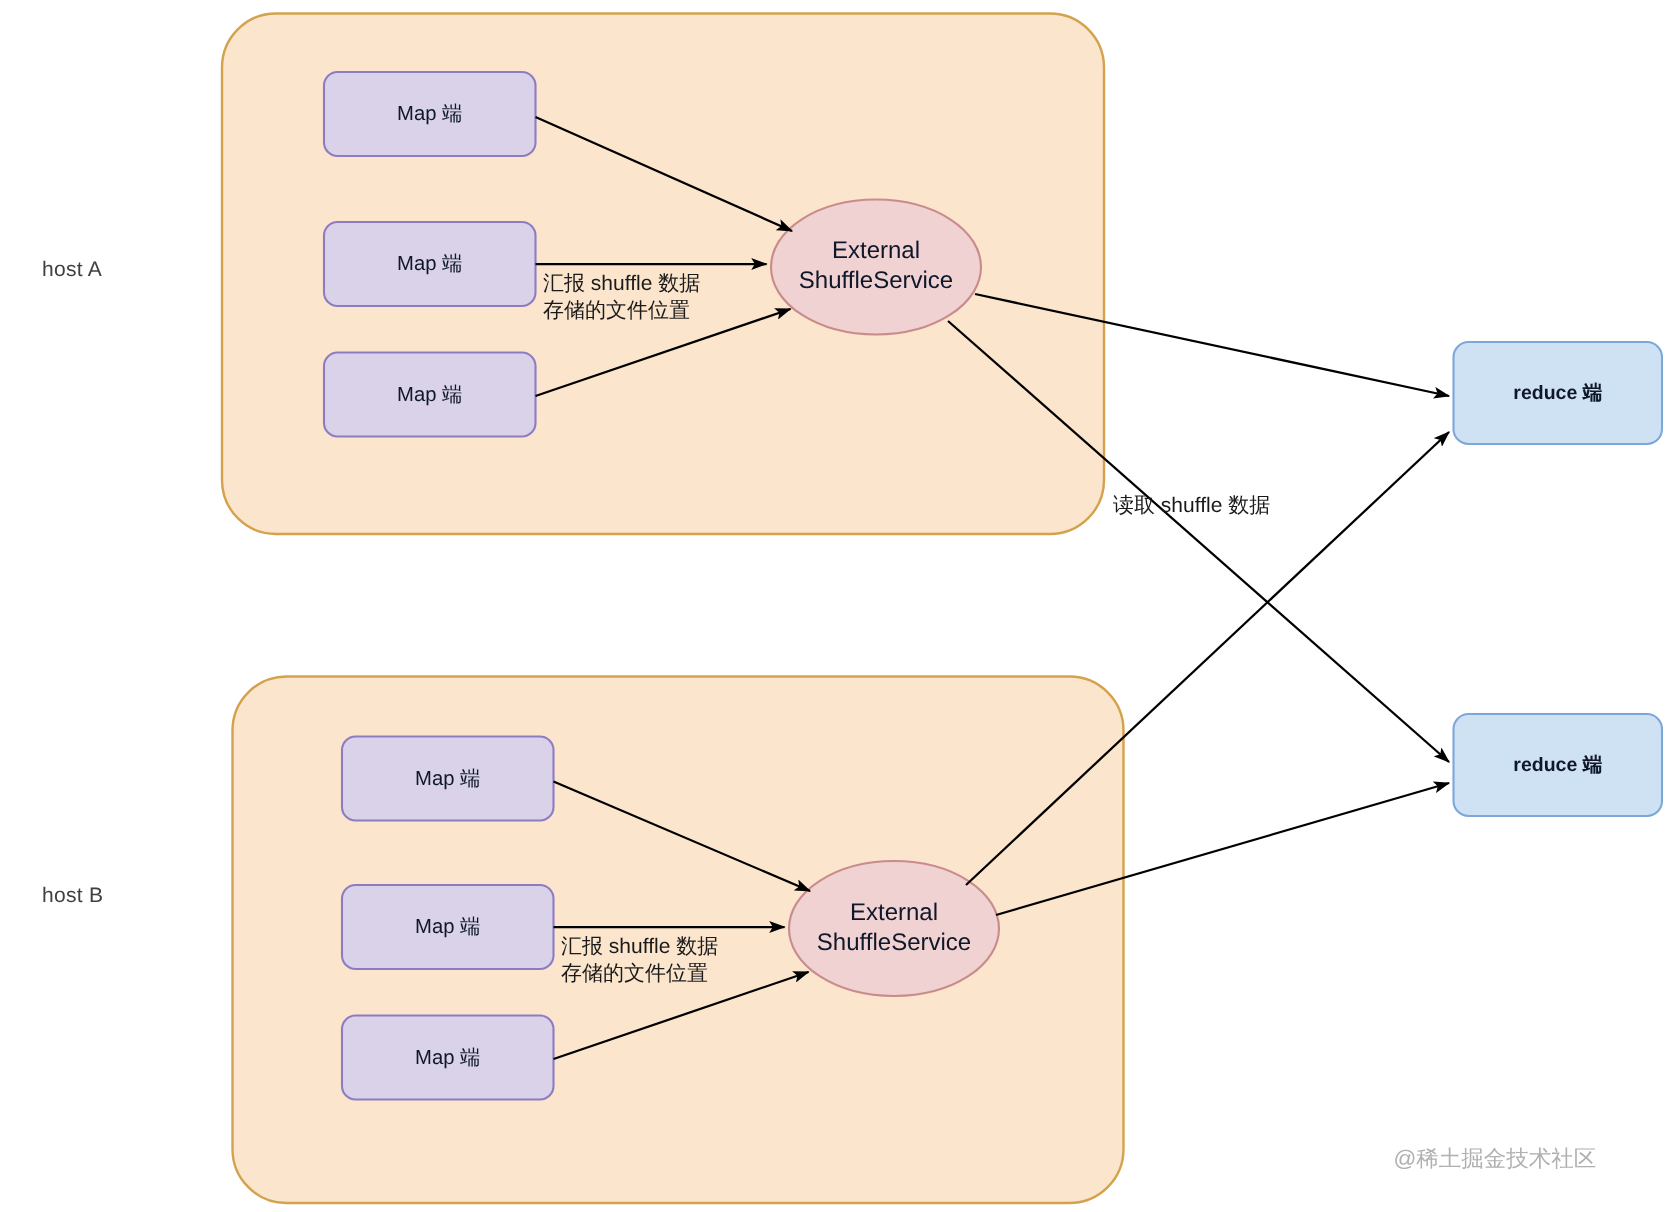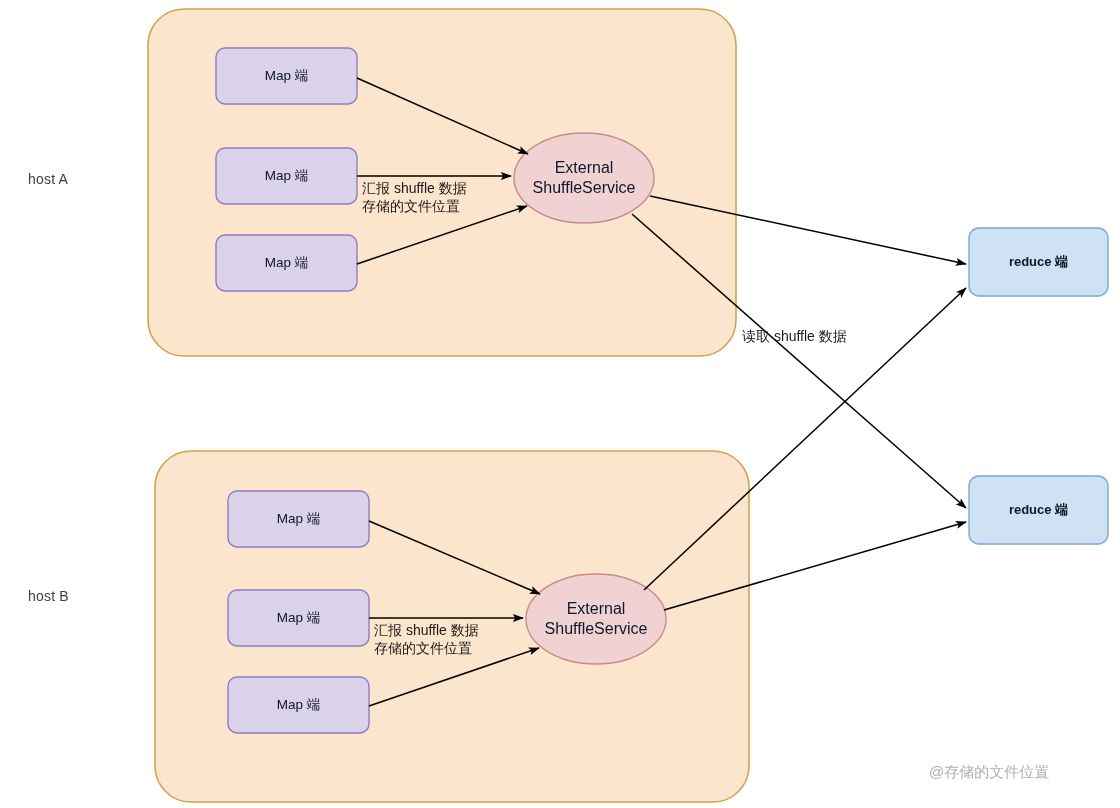--- a/index.html
+++ b/index.html
@@ -126,15 +126,15 @@
   <div class="node-text reduce-text" style="left:969px; top:228px; width:139px; height:68px;">reduce 端</div>
   <div class="node-text reduce-text" style="left:969px; top:476px; width:139px; height:68px;">reduce 端</div>
 
   <div class="edge-label" style="left:362px; top:180px; width:156px;">汇报 shuffle 数据
 存储的文件位置</div>
   <div class="edge-label" style="left:374px; top:622px; width:156px;">汇报 shuffle 数据
 存储的文件位置</div>
 
   <div class="edge-label" style="left:742px; top:300px; width:176px;margin-top:28px;">读取 shuffle 数据</div>
 
-  <div class="watermark" style="left:929px; top:763px;">@存储的文件位置</div>
+  <div class="watermark" style="left:929px; top:763px;">@稀土掘金技术社区</div>
 
 </div>
 
 </body></html>

